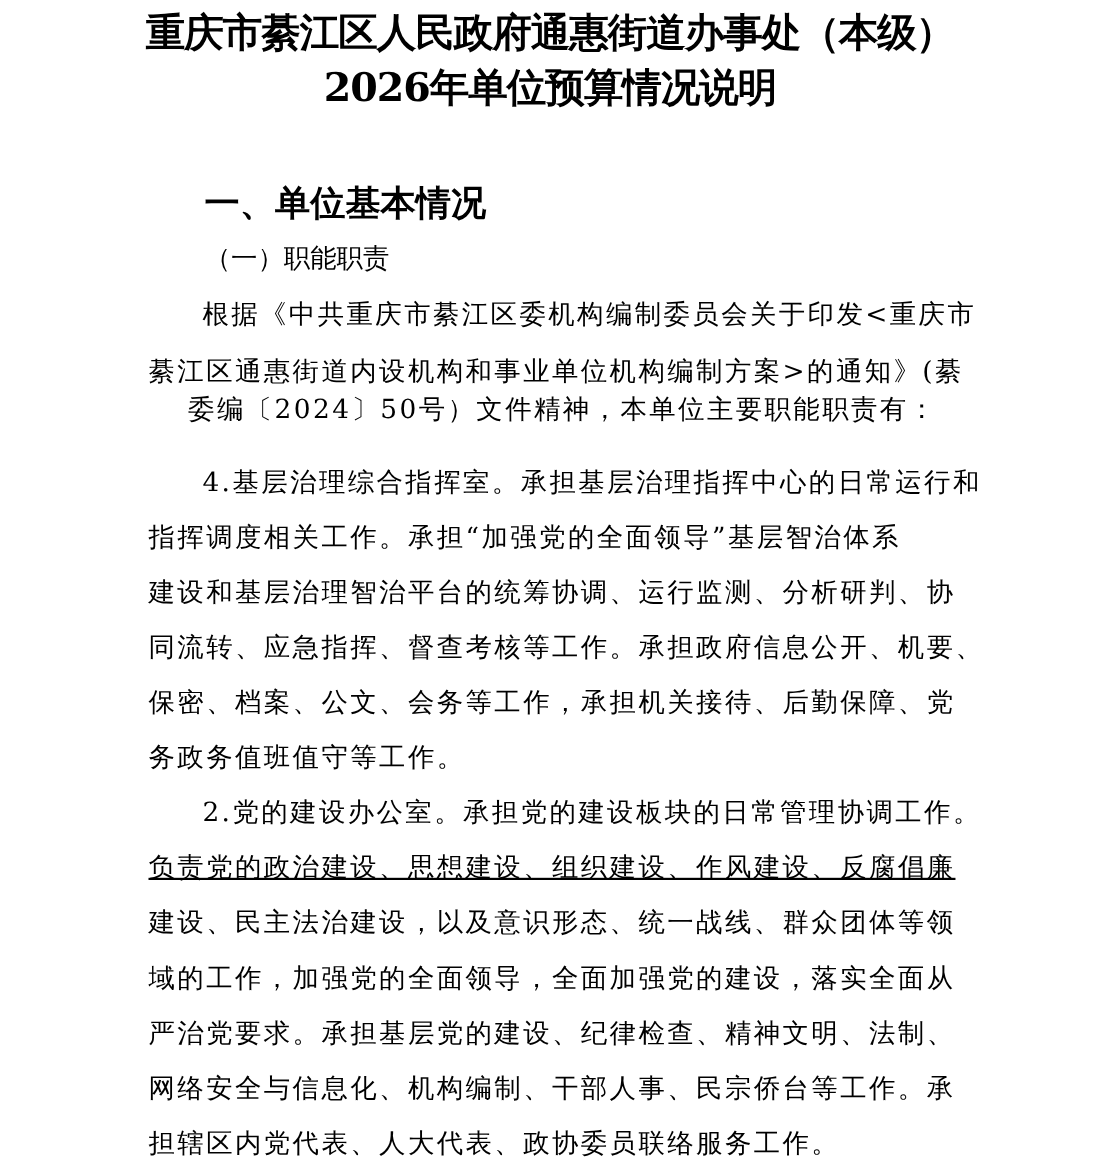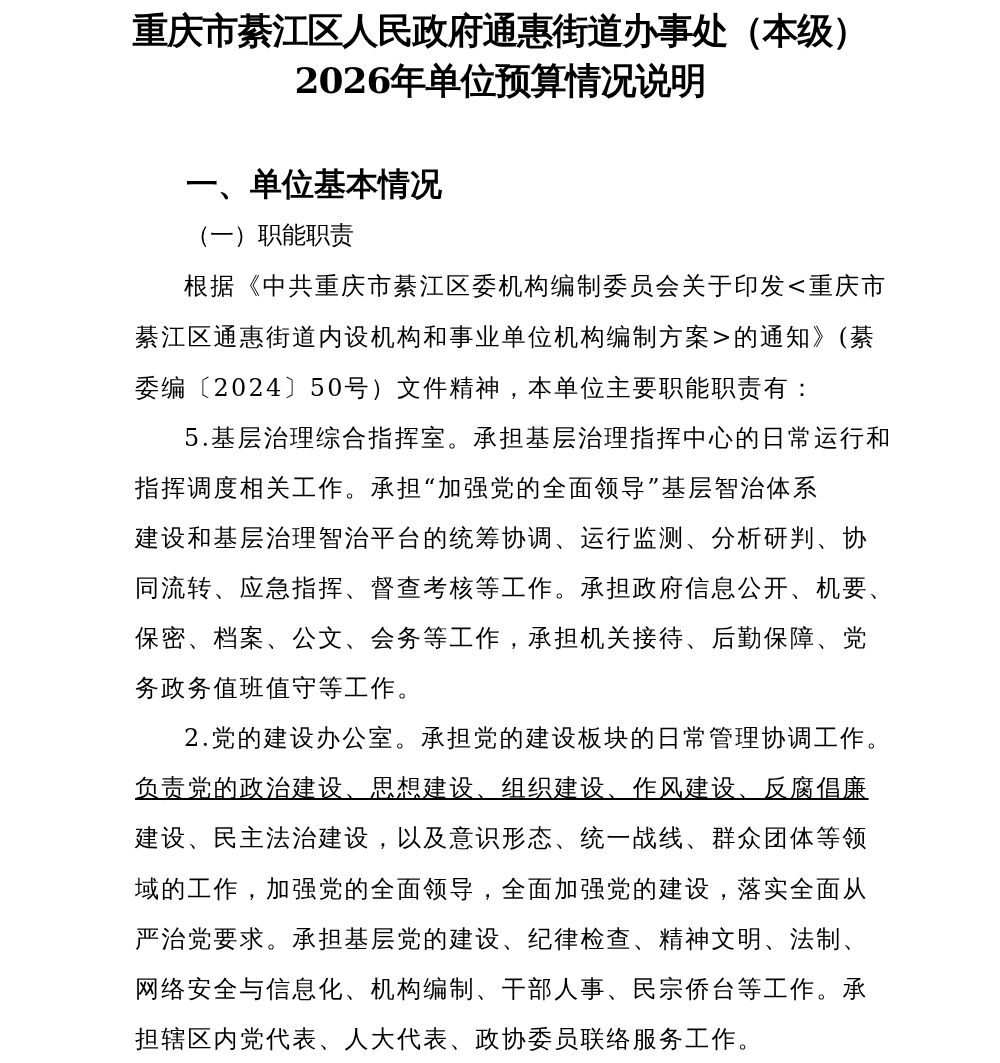--- a/index.html
+++ b/index.html
@@ -73,23 +73,23 @@
 
 <div class="page">
   <div class="title l1">重庆市綦江区人民政府通惠街道办事处（本级）</div>
   <div class="title l2">2026年单位预算情况说明</div>
 
   <div class="h1">一、单位基本情况</div>
   <div class="h2">（一）职能职责</div>
 
   <div class="line indent" style="top:270px;">根据《中共重庆市綦江区委机构编制委员会关于印发&lt;重庆市</div>
   <div class="line" style="top:321px;">綦江区通惠街道内设机构和事业单位机构编制方案&gt;的通知》(綦</div>
-  <div class="line" style="top:372px;">委编〔2024〕50号）文件精神，本单位主要职能职责有：</div>
+  <div class="line" style="top:356px;margin-left:36px;">委编〔2024〕50号）文件精神，本单位主要职能职责有：</div>
 
-  <div class="line indent" style="top:422px;">5.基层治理综合指挥室。承担基层治理指挥中心的日常运行和</div>
+  <div class="line indent" style="top:422px;">4.基层治理综合指挥室。承担基层治理指挥中心的日常运行和</div>
   <div class="line" style="top:472px;">指挥调度相关工作。承担“加强党的全面领导”基层智治体系</div>
   <div class="line" style="top:522px;">建设和基层治理智治平台的统筹协调、运行监测、分析研判、协</div>
   <div class="line" style="top:572px;">同流转、应急指挥、督查考核等工作。承担政府信息公开、机要、</div>
   <div class="line" style="top:622px;">保密、档案、公文、会务等工作，承担机关接待、后勤保障、党</div>
   <div class="line" style="top:672px;">务政务值班值守等工作。</div>
 
   <div class="line indent" style="top:722px;">2.党的建设办公室。承担党的建设板块的日常管理协调工作。</div>
   <div class="line" style="top:772px;text-decoration:underline;">负责党的政治建设、思想建设、组织建设、作风建设、反腐倡廉</div>
   <div class="line" style="top:822px;">建设、民主法治建设，以及意识形态、统一战线、群众团体等领</div>
   <div class="line" style="top:873px;">域的工作，加强党的全面领导，全面加强党的建设，落实全面从</div>

